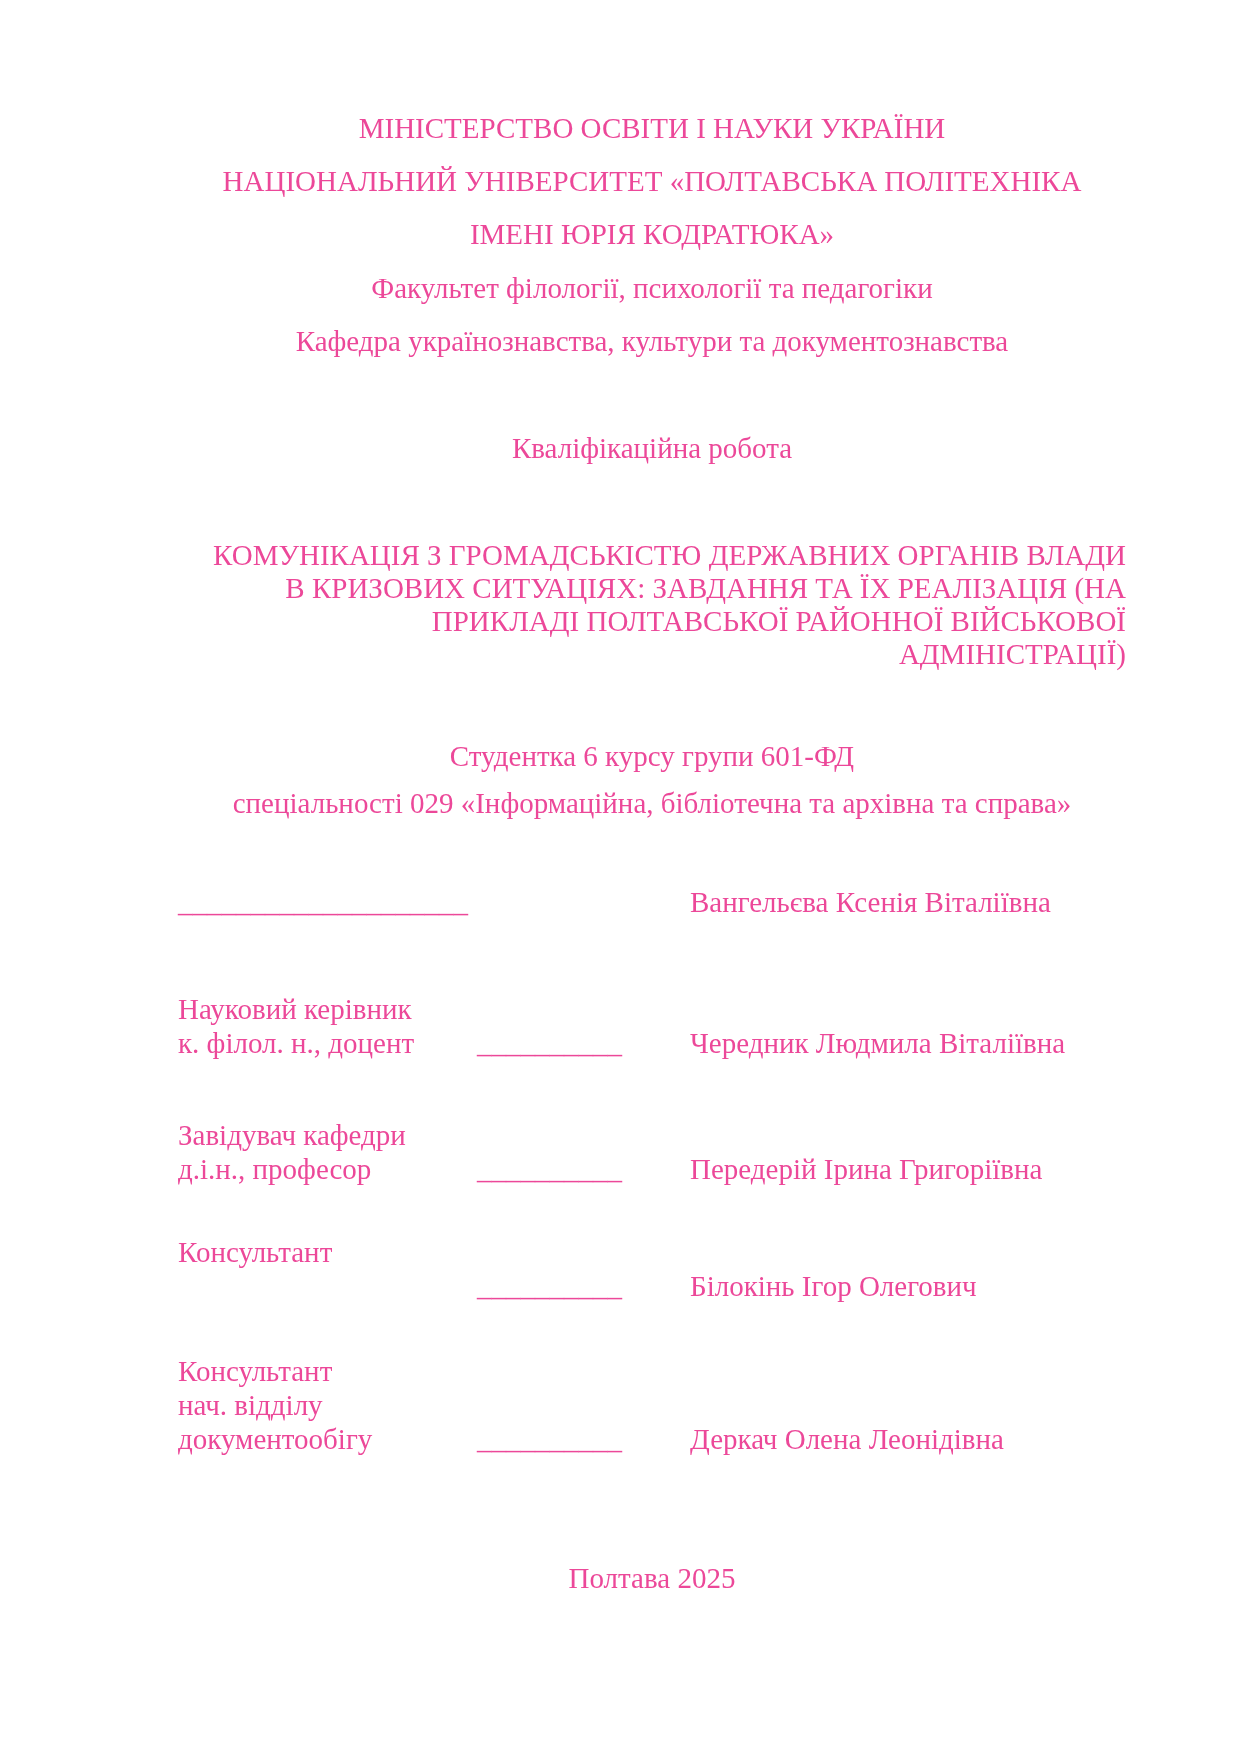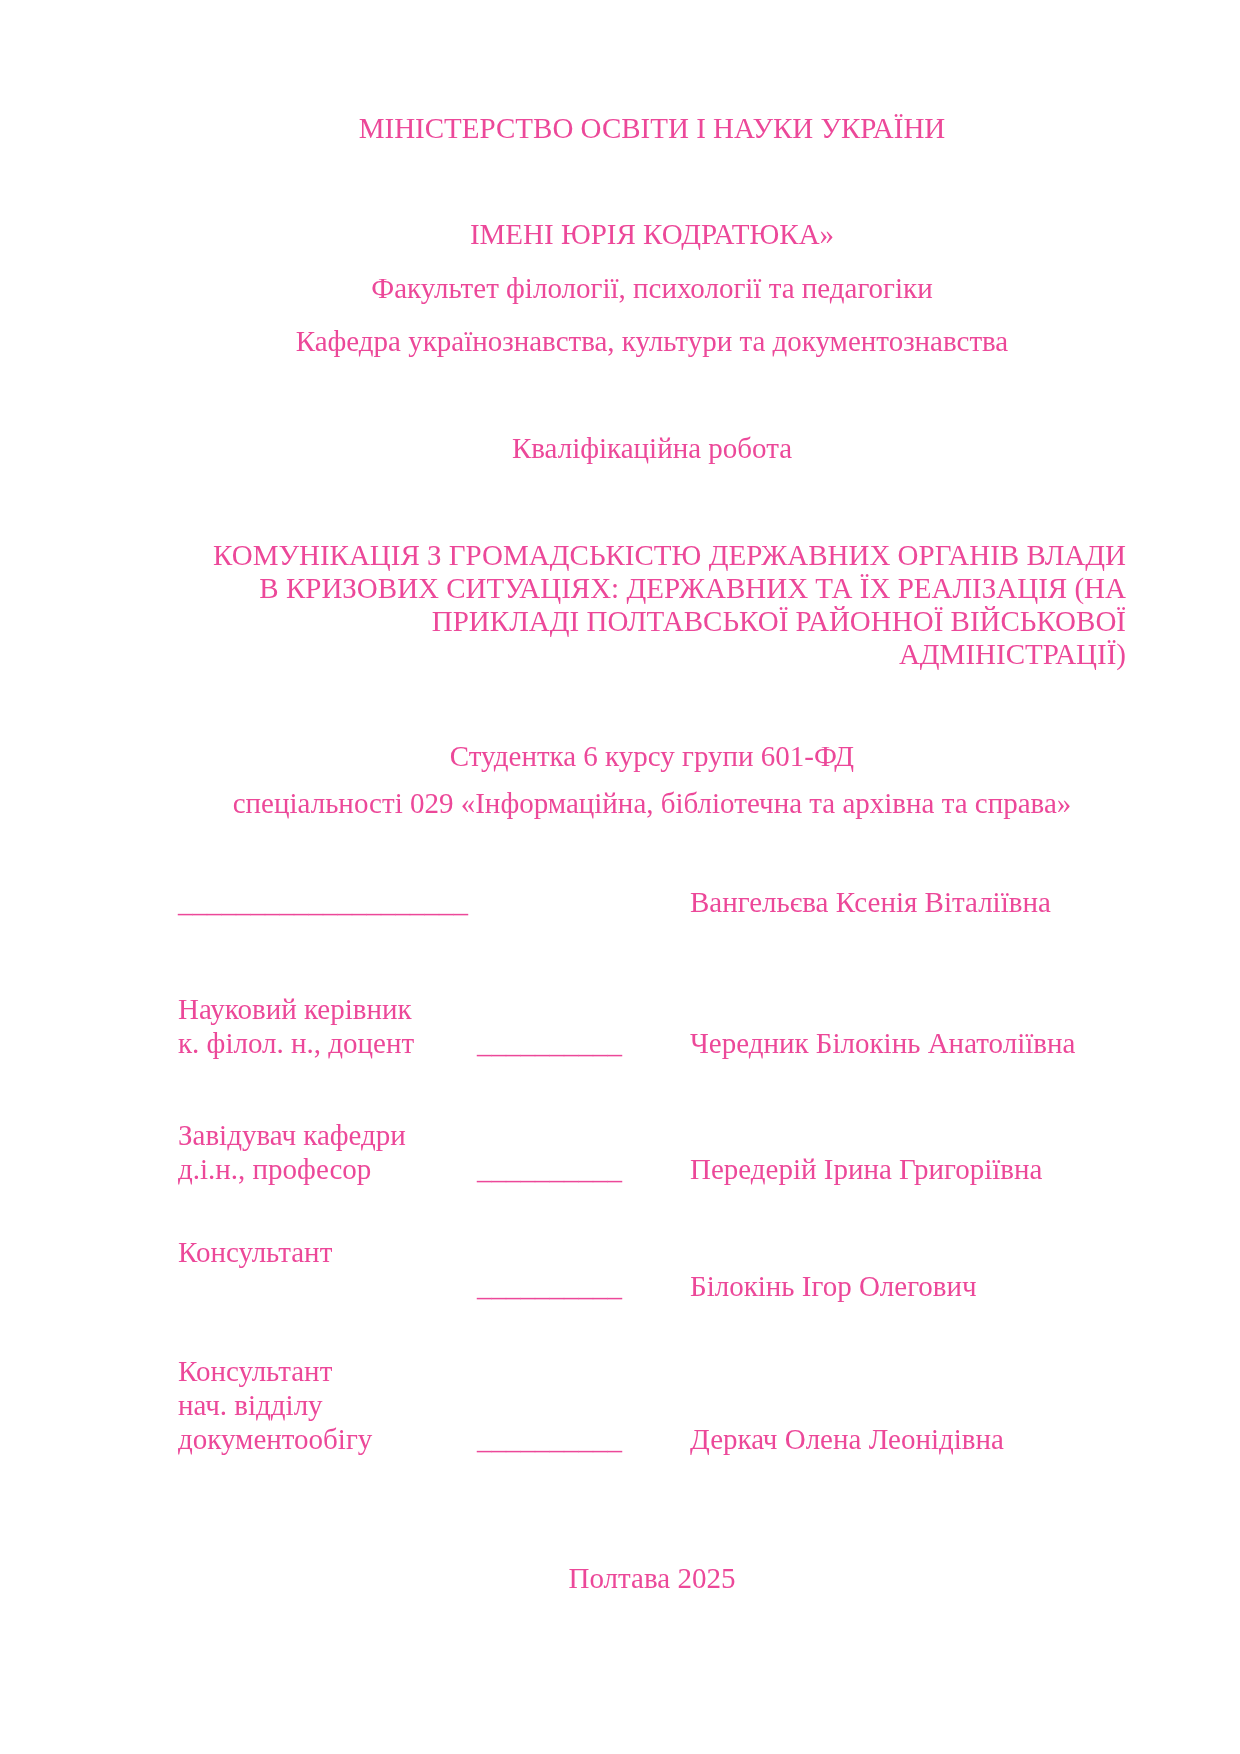--- a/index.html
+++ b/index.html
@@ -75,52 +75,53 @@
   .h2l { height: 68px; }
   .h3l { height: 102px; }
 </style>
 </head>
 <body>
 
 <div class="page">
 
   <div class="abs centered" style="top:112px">МІНІСТЕРСТВО ОСВІТИ І НАУКИ УКРАЇНИ</div>
 
+  <div class="abs centered" style="top:165px">НАЦІОНАЛЬНИЙ УНІВЕРСИТЕТ «ПОЛТАВСЬКА ПОЛІТЕХНІКА</div>
 
   <div class="abs centered" style="top:218px">ІМЕНІ ЮРІЯ КОДРАТЮКА»</div>
 
   <div class="abs centered" style="top:272px">Факультет філології, психології та педагогіки</div>
 
   <div class="abs centered" style="top:325px">Кафедра українознавства, культури та документознавства</div>
 
   <div class="abs centered" style="top:432px">Кваліфікаційна робота</div>
 
   <div class="abs title-block" style="top:539px">
     <div>КОМУНІКАЦІЯ З ГРОМАДСЬКІСТЮ ДЕРЖАВНИХ ОРГАНІВ ВЛАДИ</div>
-    <div>В КРИЗОВИХ СИТУАЦІЯХ: ДЕРЖАВНИХ ТА ЇХ РЕАЛІЗАЦІЯ (НА</div>
+    <div>В КРИЗОВИХ СИТУАЦІЯХ: ЗАВДАННЯ ТА ЇХ РЕАЛІЗАЦІЯ (НА</div>
     <div>ПРИКЛАДІ ПОЛТАВСЬКОЇ РАЙОННОЇ ВІЙСЬКОВОЇ</div>
     <div>АДМІНІСТРАЦІЇ)</div>
   </div>
 
   <div class="abs leftcol" style="top:740px">Студентка 6 курсу групи 601-ФД</div>
 
   <div class="abs leftcol" style="top:787px">спеціальності 029 «Інформаційна, бібліотечна та архівна та справа»</div>
 
   <div class="abs sig-row" style="top:885px">
     <span class="sig-line-long">____________________</span>
     <span class="sig-name">Вангельєва Ксенія Віталіївна</span>
   </div>
 
   <div class="abs sig-block h2l" style="top:992px">
     <div class="role">
       <div>Науковий керівник</div>
       <div>к. філол. н., доцент</div>
     </div>
     <span class="sig-line-short">__________</span>
-    <span class="sig-name">Чередник Білокінь Анатоліївна</span>
+    <span class="sig-name">Чередник Людмила Віталіївна</span>
   </div>
 
   <div class="abs sig-block h2l" style="top:1118px">
     <div class="role">
       <div>Завідувач кафедри</div>
       <div>д.і.н., професор</div>
     </div>
     <span class="sig-line-short">__________</span>
     <span class="sig-name">Передерій Ірина Григоріївна</span>
   </div>

